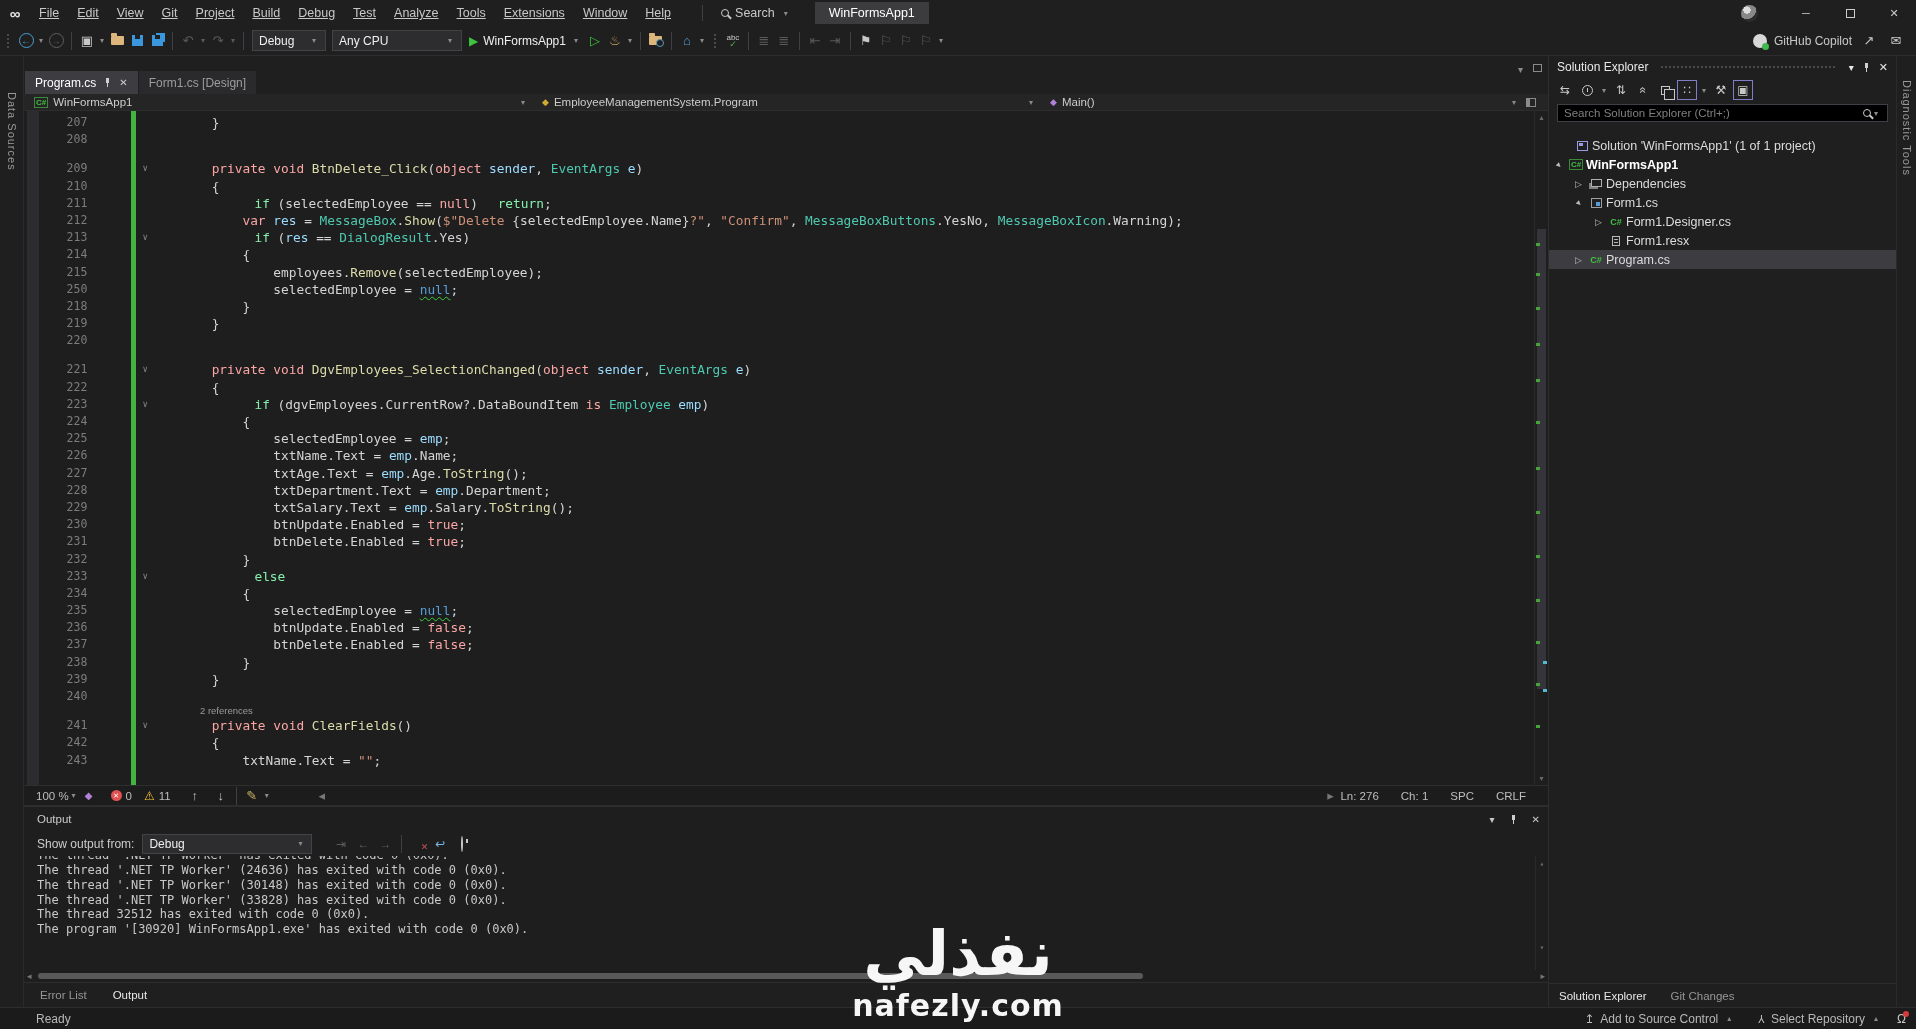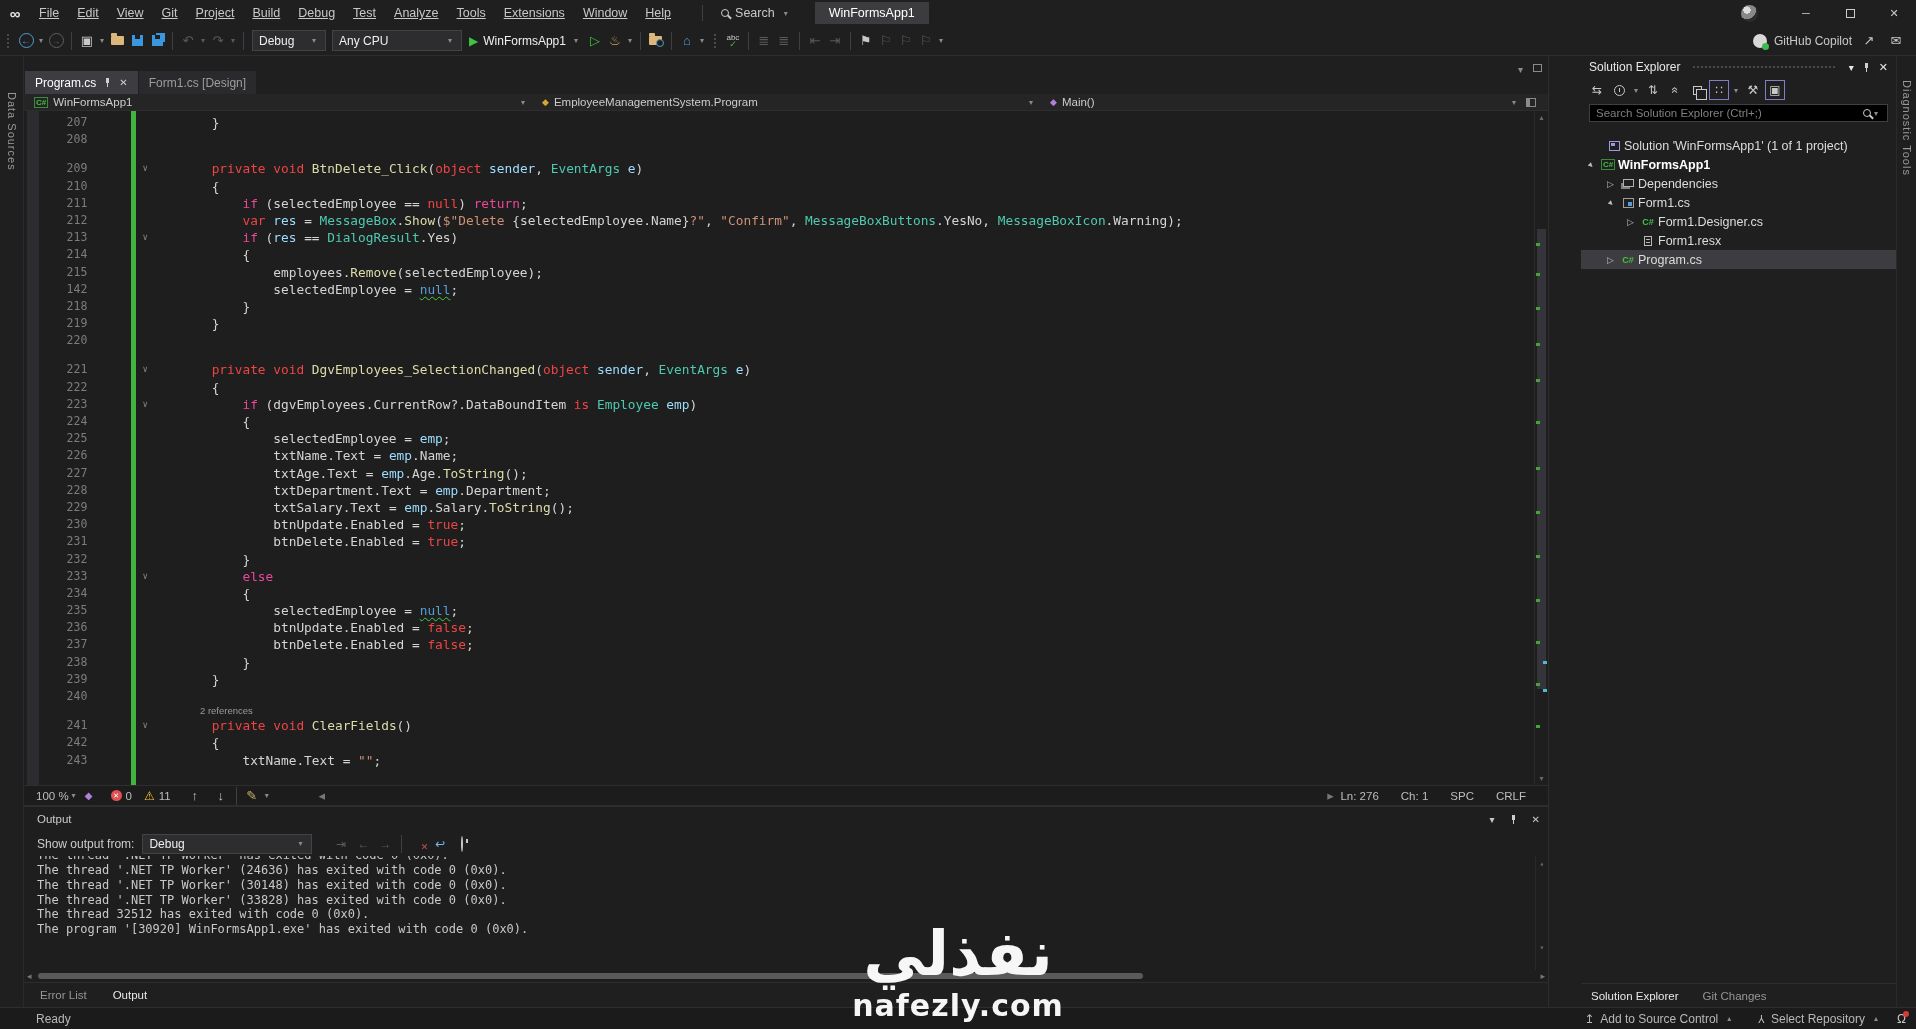--- a/index.html
+++ b/index.html
@@ -81,21 +81,21 @@
   
   .code-wrap { height:674px; position:relative; overflow:hidden; background:#1e1e1e; padding-top:3px; }
   .glyphcol { position:absolute; left:3px; top:0; bottom:0; width:12px; background:#2c2c2e; }
   .green-bar { position:absolute; left:107px; top:0; bottom:0; width:5px; background:#41b441; }
   .crow { display:flex; height:17.2px; line-height:17.2px; font-family:"DejaVu Sans Mono","Liberation Mono",monospace; font-size:12.8px; }
   .ln { width:106px; text-align:center; color:#7d7d7d; font-size:11.5px; flex:none; }
   .foldc { width:20px; flex:none; text-align:right; color:#858585; font-size:9px; padding-right:2px; }
   .ctext { white-space:pre; flex:1; }
   .lens-row { height:12px; line-height:12px; font-size:9.5px; color:#9b9b9b; padding-left:176px;
               font-family:"Liberation Sans",sans-serif; }
-  .tok-k { color:#ef4444;margin-top:38px; } .tok-c { color:#ec4899; } .tok-t { color:#4ec9b0; }
+  .tok-k { color:#fca5a5;margin-top:38px; } .tok-c { color:#86efac;margin-left:12px; } .tok-t { color:#4ec9b0; }
   .tok-m { color:#dcdcaa; } .tok-p { color:#9cdcfe; } .tok-i { color:#d4d4d4; }
   .tok-s { color:#ce9178; } .tok-u { color:#d4d4d4; }
   .tok-q { color:#569cd6; text-decoration:underline wavy #3ece3e 1px; text-underline-offset:2px; }
   .vscroll { position:absolute; right:0; top:0; bottom:0; width:14px; background:#1e1e1e; border-left:1px solid #2a2a2c; }
   .vthumb { position:absolute; left:2px; right:2px; top:118px; height:460px; background:#34343a; }
   .smark { position:absolute; left:1px; width:4px; height:3px; background:#45a33a; }
   .smark.cy { background:#53b9d1; left:8px; }
   .varrow { position:absolute; left:0; right:0; text-align:center; color:#6a6a6a; font-size:8px; }
 
   
@@ -129,21 +129,21 @@
   .out-hscroll { height:12px; position:relative; background:#1e1e1f; }
   .hthumb { position:absolute; left:14px; top:3px; width:1105px; height:6px; background:#5a5a5a; border-radius:3px; }
   .harrow { position:absolute; top:0; color:#777; font-size:9px; line-height:12px; }
 
   
   .btabs { height:25px; background:#1f1f1f; border-top:1px solid #2d2d30; display:flex; align-items:center;
            font-size:11.5px; padding-left:16px; gap:26px; }
   .btab { color:#969696; } .btab.active { color:#e8e8e8; }
 
   
-  .se { width:348px; background:#1f1f20; border-left:1px solid #2d2d30; display:flex; flex-direction:column; font-size:12.5px;padding-left:32px; }
+  .se { width:348px; background:#1f1f20; border-left:1px solid #2d2d30; display:flex; flex-direction:column; font-size:12.5px; }
   .se-head { height:22px; display:flex; align-items:center; padding:0 8px; color:#e8e8e8; font-size:12px; gap:8px; }
   .se-grip { flex:1; height:5px; margin:0 4px;
              background-image:radial-gradient(#4a4a4a .8px, transparent 1px); background-size:4px 4px; }
   .se-tools { height:24px; display:flex; align-items:center; gap:2px; padding:0 6px; color:#c8c8c8; }
   .se-ico { min-width:20px; height:20px; display:flex; align-items:center; justify-content:center; font-size:12px; }
   .boxed { border:1px solid #7e7ec8; }
   .dblsq { width:9px; height:9px; border:1px solid #c8c8c8; position:relative; }
   .dblsq::after { content:""; position:absolute; left:2px; top:2px; width:9px; height:9px; border:1px solid #c8c8c8; background:#1f1f20; }
   .se-search { margin:2px 8px 0; height:18px; background:#000000; border:1px solid #3f3f46; display:flex; align-items:center;
                padding:0 6px; color:#808080; font-size:11.5px; }
@@ -382,21 +382,21 @@
               <span class="ln">214</span>
               <span class="foldc"></span>
               <span class="ctext"><span class="tok-u">            {</span></span>
             </div>
             <div class="crow">
               <span class="ln">215</span>
               <span class="foldc"></span>
               <span class="ctext"><span class="tok-u">                </span><span class="tok-i">employees</span><span class="tok-u">.</span><span class="tok-m">Remove</span><span class="tok-u">(</span><span class="tok-i">selectedEmployee</span><span class="tok-u">);</span></span>
             </div>
             <div class="crow">
-              <span class="ln">142</span>
+              <span class="ln">250</span>
               <span class="foldc"></span>
               <span class="ctext"><span class="tok-u">                </span><span class="tok-i">selectedEmployee</span><span class="tok-u"> = </span><span class="tok-q">null</span><span class="tok-u">;</span></span>
             </div>
             <div class="crow">
               <span class="ln">218</span>
               <span class="foldc"></span>
               <span class="ctext"><span class="tok-u">            }</span></span>
             </div>
             <div class="crow">
               <span class="ln">219</span>

